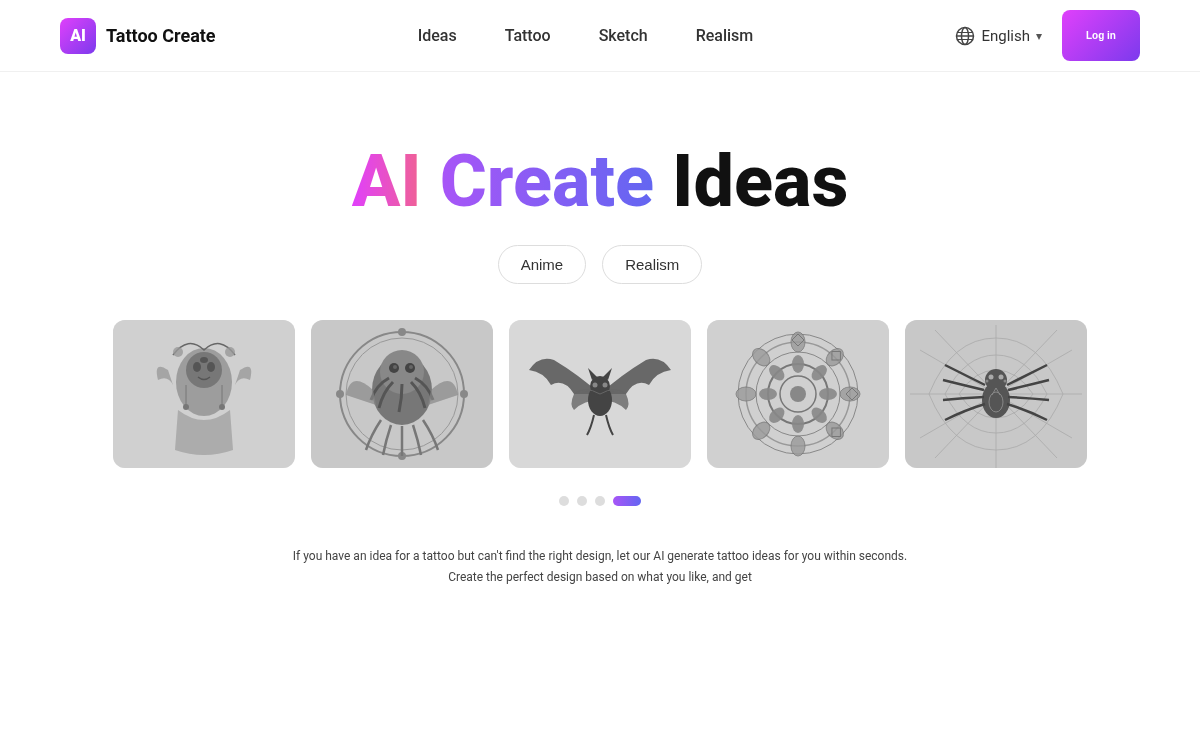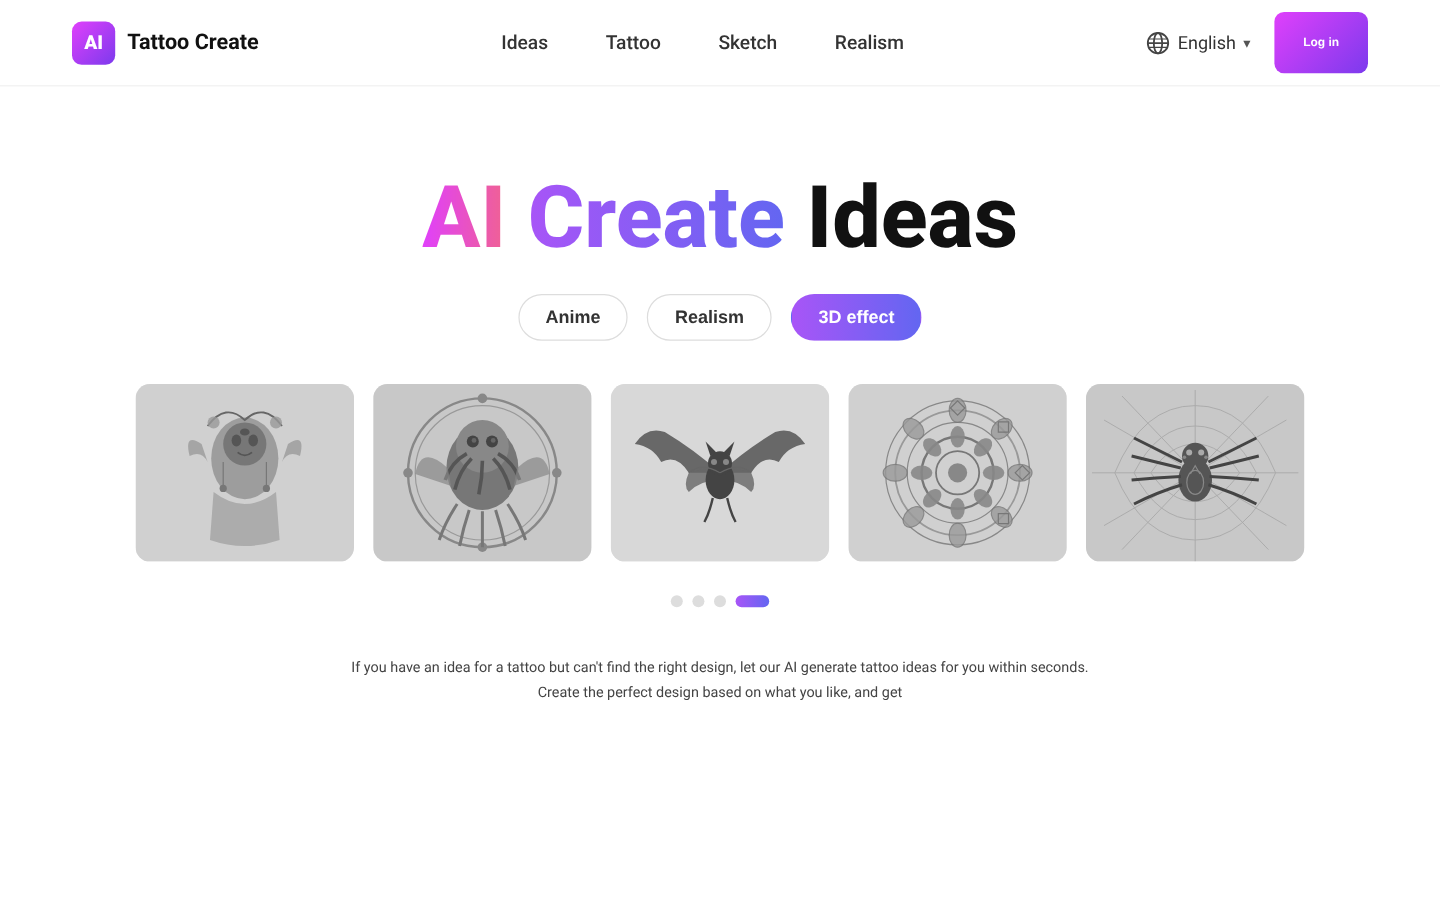--- a/index.html
+++ b/index.html
@@ -149,21 +149,21 @@
     .filter-pills {
       display: flex;
       gap: 16px;
       margin-bottom: 36px;
     }
 
     .pill {
       padding: 10px 22px;
       border-radius: 999px;
       font-size: 15px;
-      font-weight: 700;
+      font-weight: 400;
       cursor: pointer;
       border: 1.5px solid #ddd;
       background: #fff;
       color: #333;
     }
 
     .pill.active {
       background: linear-gradient(90deg, #a855f7, #6366f1);
       border-color: transparent;
       color: #fff;
@@ -262,21 +262,20 @@
     <span> </span>
     <span class="tattoo-word">Create</span>
     <span> </span>
     <span class="ideas-word">Ideas</span>
   </h1>
 
 
   <div class="filter-pills">
     <button class="pill">Anime</button>
     <button class="pill">Realism</button>
-    <button class="pill active">3D effect</button>
   </div>
 
   <div class="gallery">
 
     <div class="gallery-item">
       <svg class="tattoo-svg" viewBox="0 0 182 148" xmlns="http://www.w3.org/2000/svg">
         <rect width="182" height="148" fill="#d0d0d0"></rect>
         <ellipse cx="91" cy="62" rx="28" ry="34" fill="#888" opacity="0.7"></ellipse>
         <circle cx="91" cy="50" r="18" fill="#777"></circle>
         <ellipse cx="84" cy="47" rx="4" ry="5" fill="#555"></ellipse>

